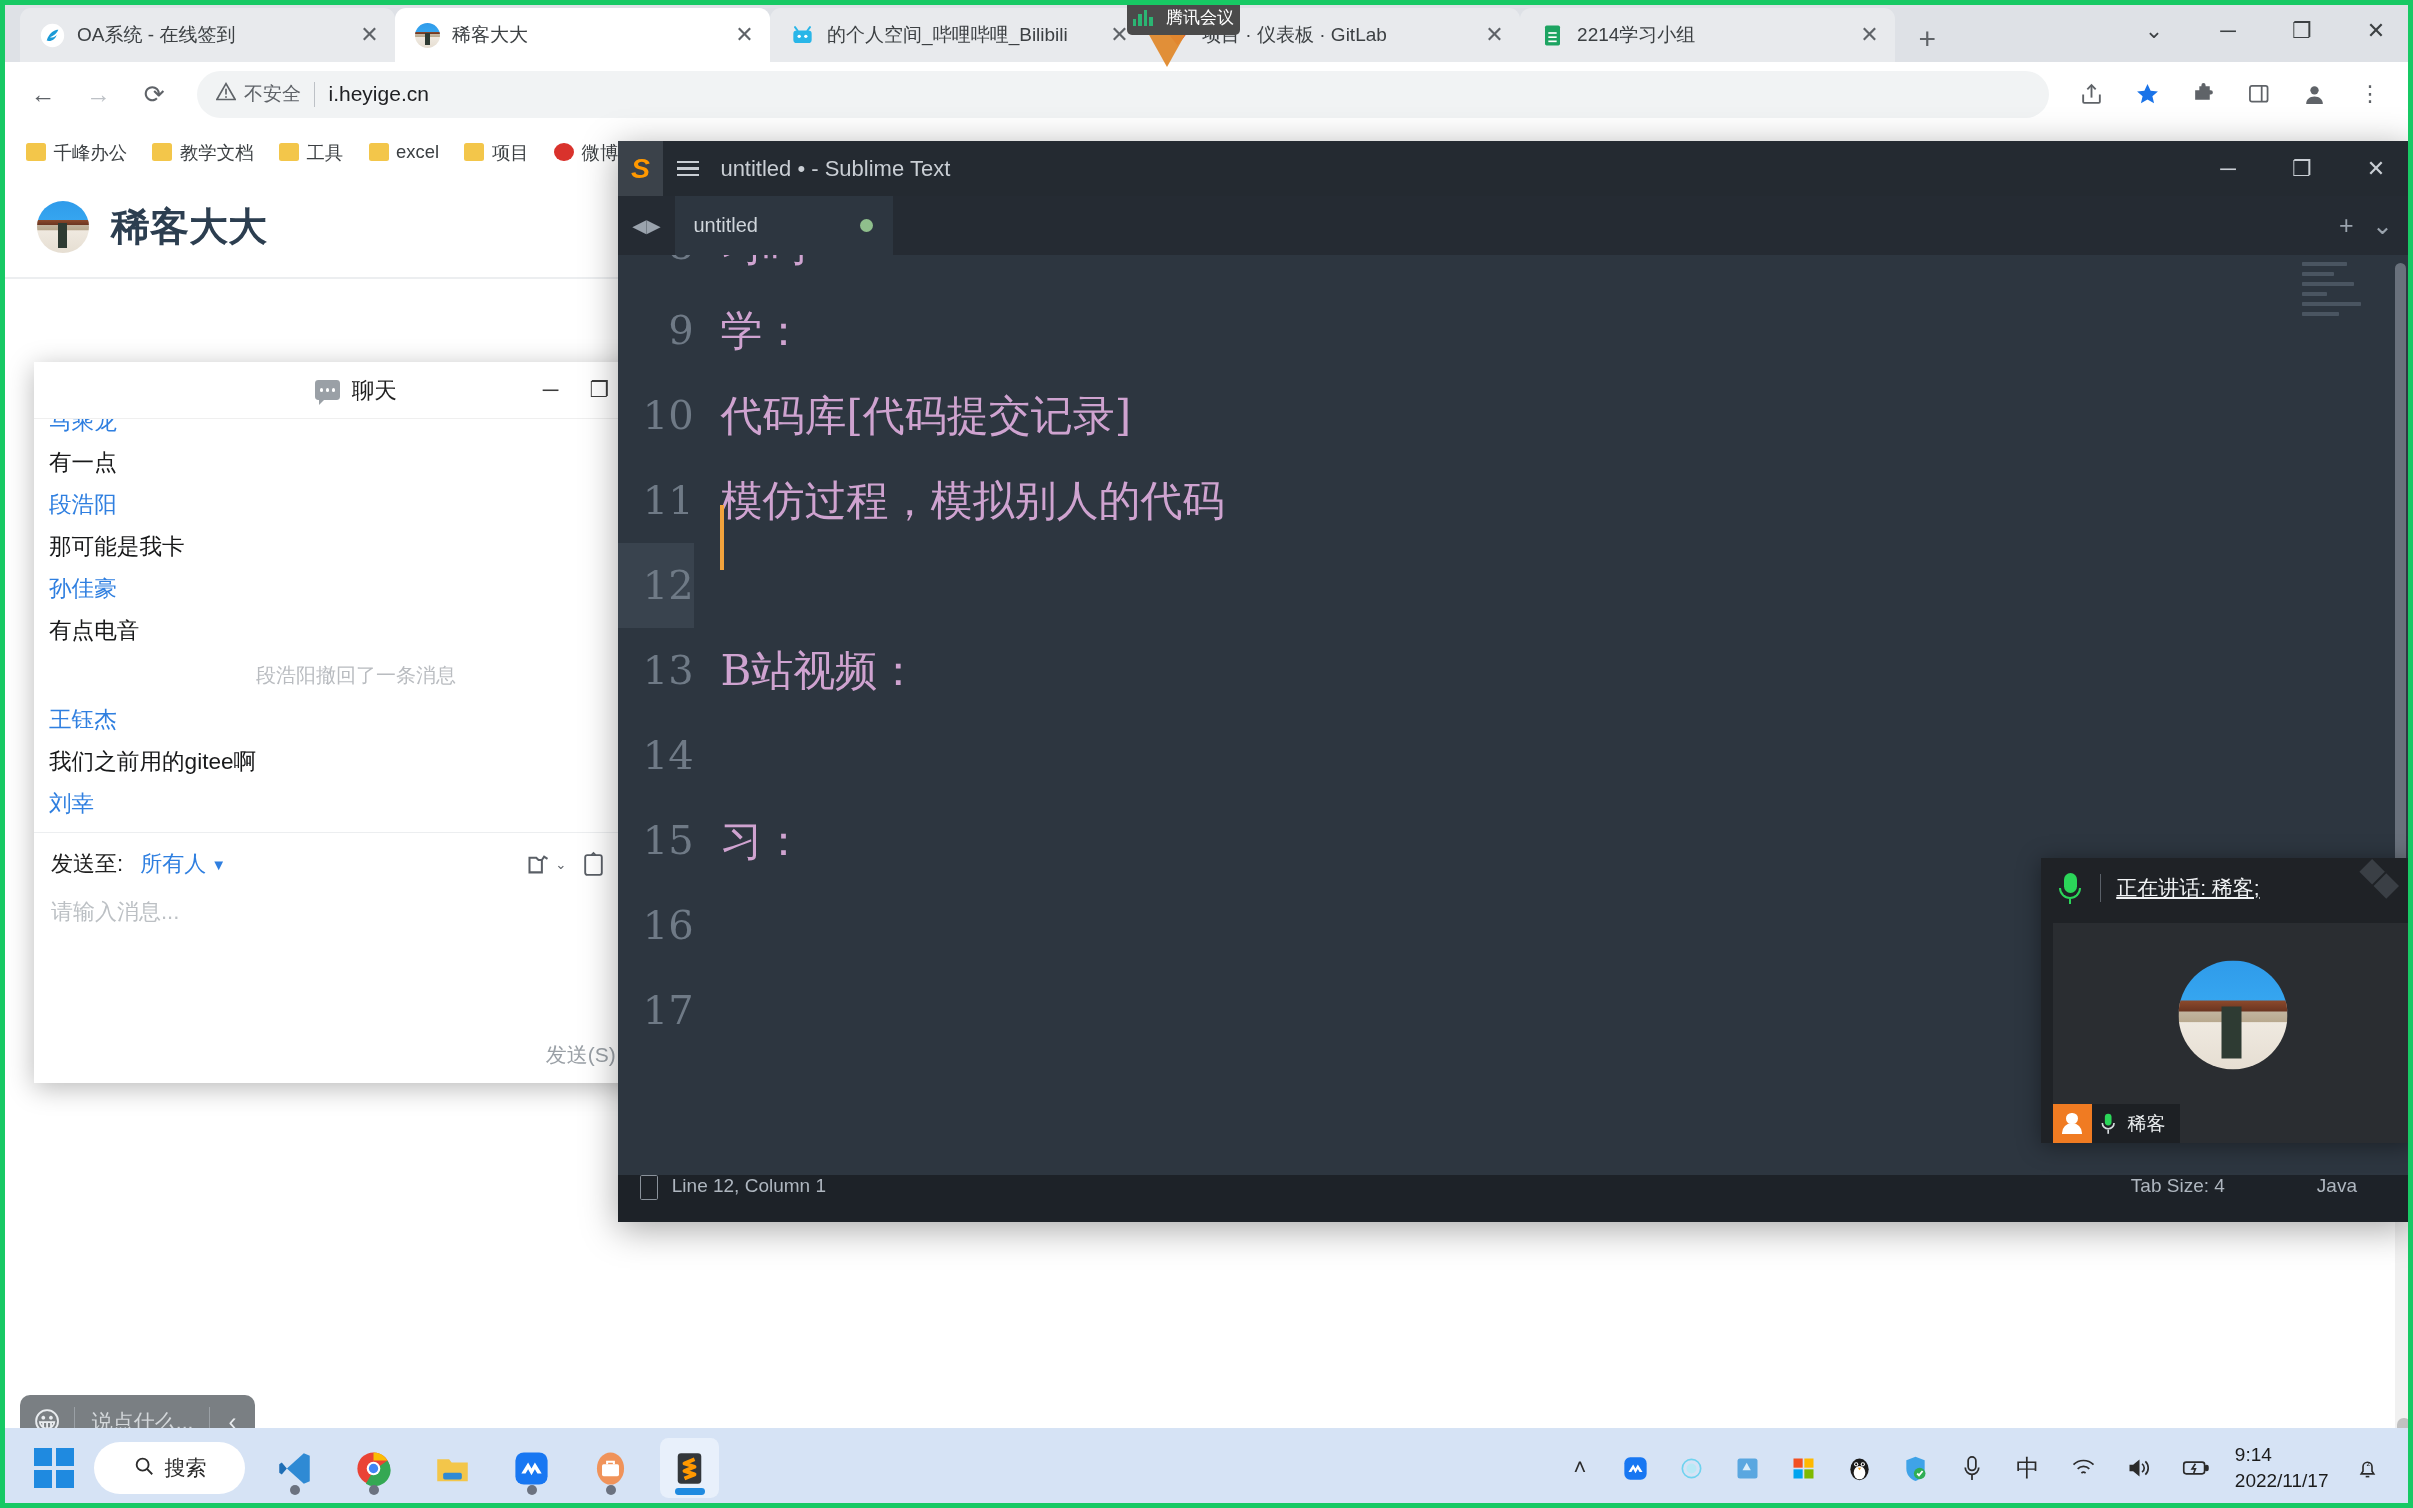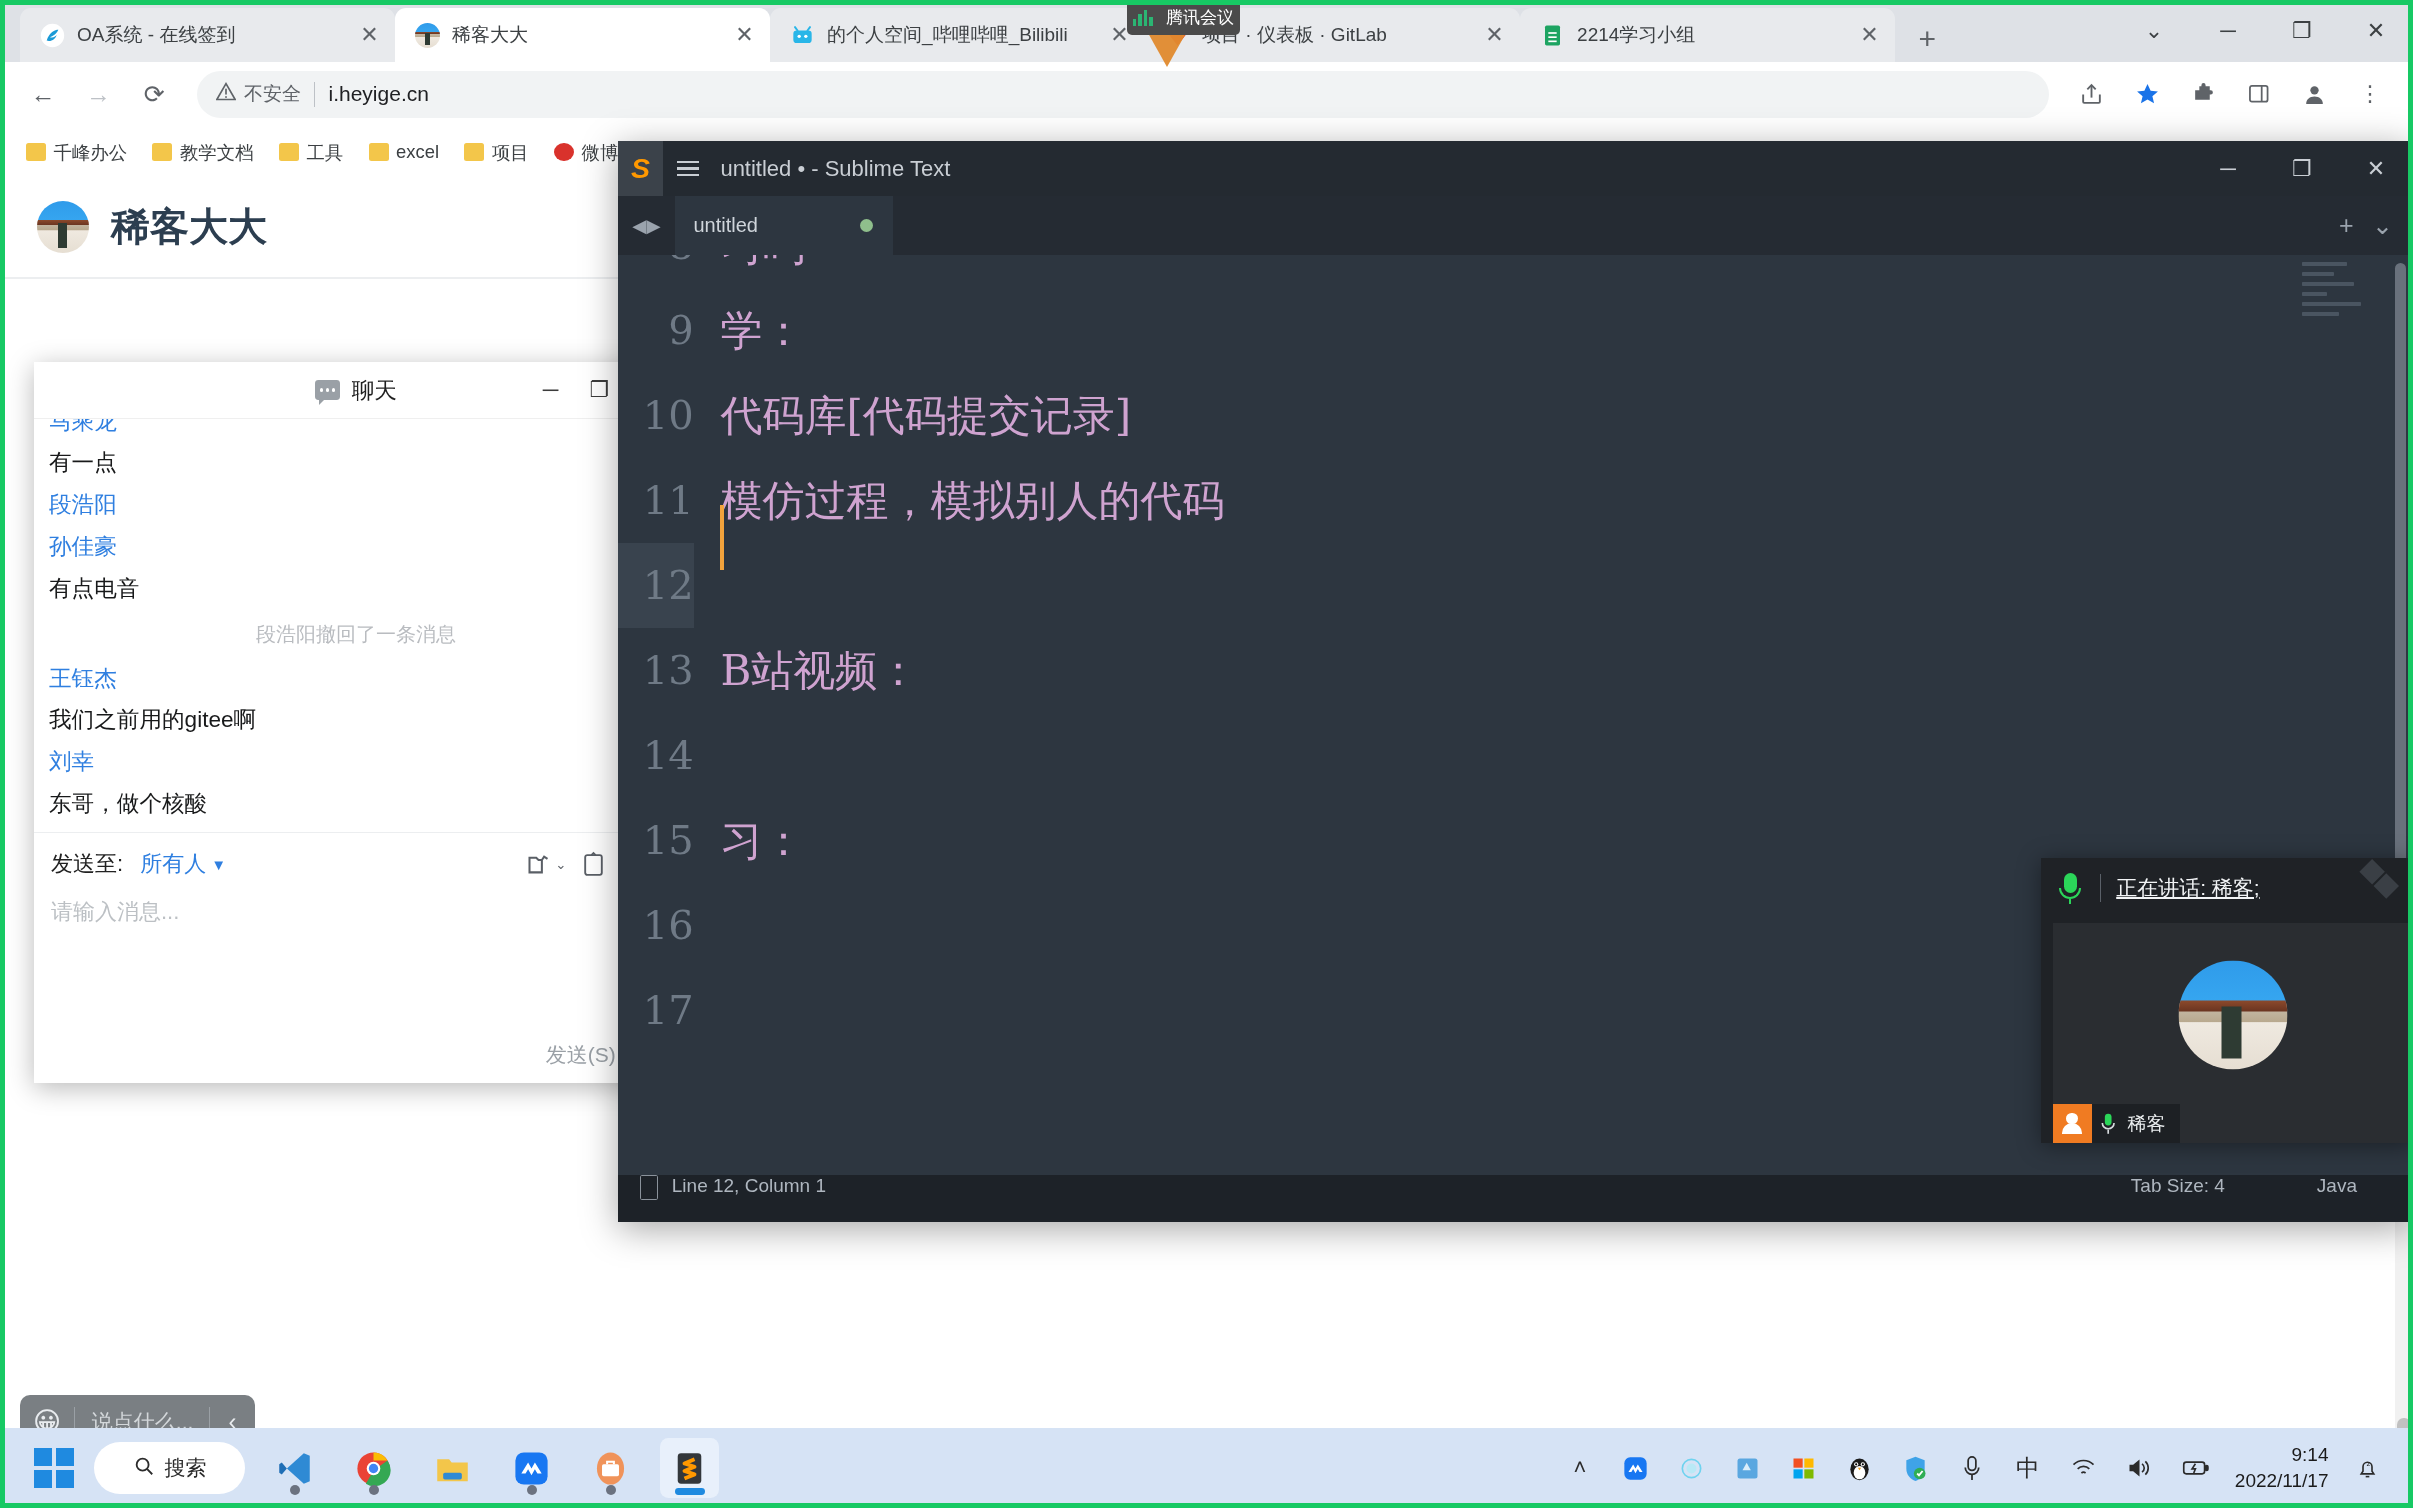--- a/index.html
+++ b/index.html
@@ -174,21 +174,21 @@
   .tb-left { display:flex; align-items:center; gap:20px; padding-left:34px; }
   .tb-winlogo { width:40px; height:40px; display:grid; grid-template-columns:1fr 1fr; grid-template-rows:1fr 1fr; gap:4.2px; }
   .tb-winlogo i { background:#1f8ae0; display:block; }
   .tb-search { height:52px; width:151px; background:#fff; border-radius:26px; display:flex; align-items:center; justify-content:center; gap:10px; font-size:21px; color:#2b2b2b; }
   .tb-app { width:59px; height:60px; position:relative; display:flex; align-items:center; justify-content:center; }
   .tb-app .ind { position:absolute; bottom:3.4px; width:10px; height:10px; border-radius:50%; background:#6b7280; }
   .tb-app.active { background:#e8f0fb; border-radius:8.4px; }
   .tb-app.active .ind { width:30px; height:6.7px; border-radius:3.4px; background:#1f8ae0; }
   .tb-right { margin-left:auto; display:flex; align-items:center; gap:22px; padding-right:28.5px; }
   .tray-ico { width:34px; height:34px; display:flex; align-items:center; justify-content:center; font-size:22px; color:#2b2b2b; }
-  .tb-clock { text-align:right; font-size:19px; line-height:1.35; color:#1b1b1b; }
+  .tb-clock { text-align:left; font-size:19px; line-height:1.35; color:#1b1b1b; }
 </style>
 </head>
 <body>
 
 <div id="root">
 
   <div class="chrome">
 
     <div class="tabstrip">
 
@@ -499,20 +499,21 @@
         <span>❐</span>
         <span>✕</span>
       </div>
     </div>
 
     <div class="chat-body">
       <div class="chat-clip">
         <div class="msg-name">马乘龙</div>
         <div class="msg-text">有一点</div>
         <div class="msg-name">段浩阳</div>
+        <div class="msg-text">那可能是我卡</div>
         <div class="msg-name">孙佳豪</div>
         <div class="msg-text">有点电音</div>
         <div class="msg-system">段浩阳撤回了一条消息</div>
         <div class="msg-name">王钰杰</div>
         <div class="msg-text">我们之前用的gitee啊</div>
         <div class="msg-name">刘幸</div>
         <div class="msg-text">东哥，做个核酸</div>
       </div>
       <div class="chat-scroll">
           <i></i>

